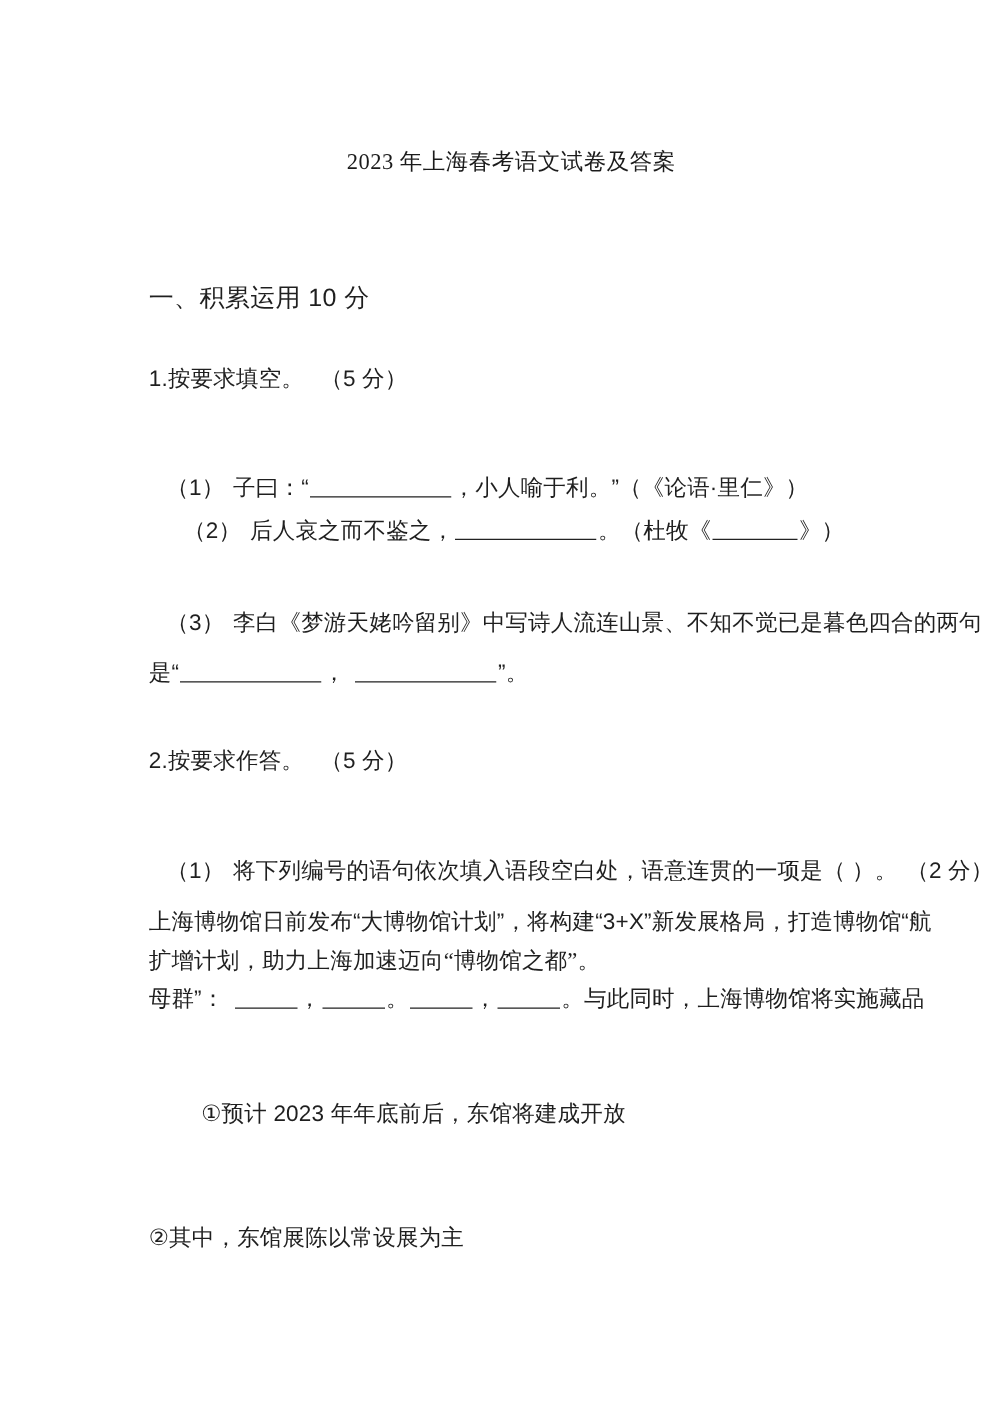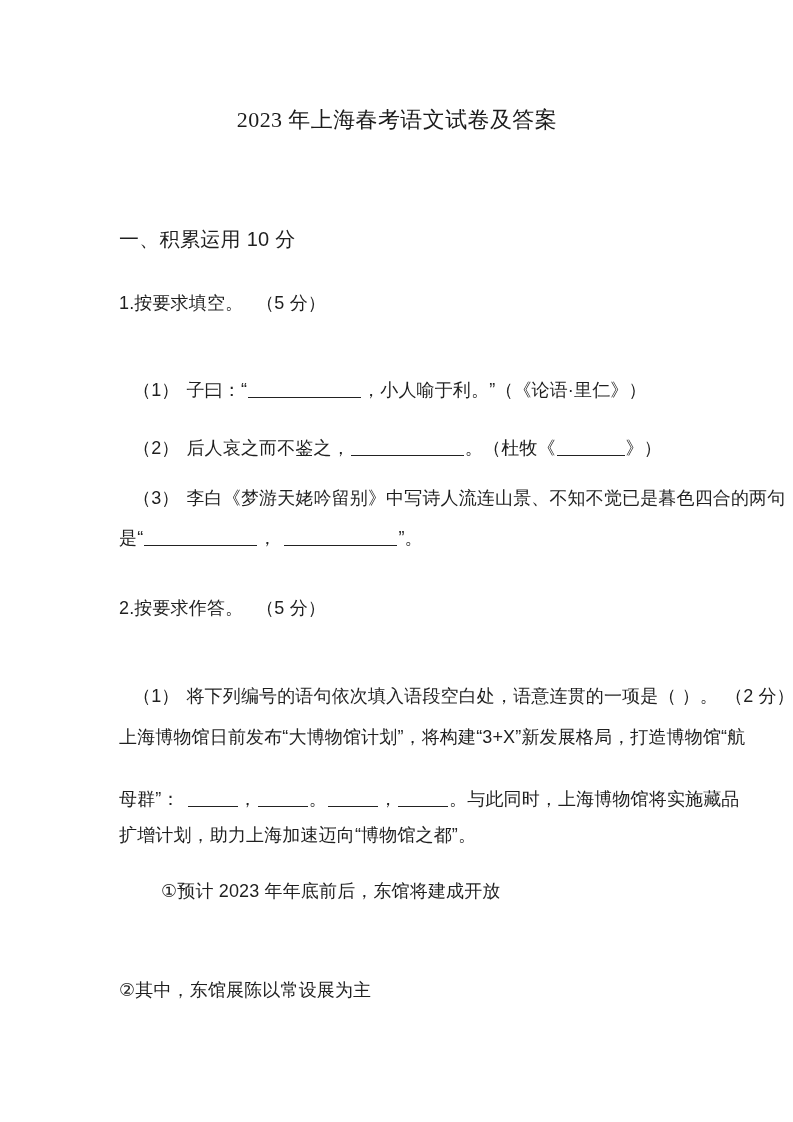--- a/index.html
+++ b/index.html
@@ -27,25 +27,25 @@
   .content {
     position: absolute;
     left: 119px;
     top: 0;
     width: 556px;
   }
 
   
   .doc-title {
     font-family: "Liberation Serif", "DejaVu Serif", serif;
-    font-size: 22px;
+    font-size: 18px;
     font-weight: normal;
     text-align: center;
     color: #1b1b1b;
-    margin: 0;
+    margin: 12px;
     padding: 0;
     position: absolute;
     left: 0;
     top: 105px;
     width: 556px;
     letter-spacing: 0.4px;
     white-space: nowrap;
   }
 
   
@@ -93,21 +93,21 @@
     <div class="para section-head nowrap" style="top:228px;">一、积累运用 10 分</div>
 
     <div class="para nowrap" style="top:292px;">
       <span>1.按要求填空。</span><span class="sp-wide"></span><span>（5 分）</span>
     </div>
 
     <div class="para nowrap indent-1" style="top:356px;margin-top:23px;">
       <span>（1）</span><span class="sp"></span><span>子曰：“</span><span class="blank blank-lg"></span><span>，小人喻于利。”（《论语·里仁》）</span>
     </div>
 
-    <div class="para nowrap indent-1" style="top:437px;">
+    <div class="para nowrap indent-1" style="top:413px;text-align:center;">
       <span>（2）</span><span class="sp"></span><span>后人哀之而不鉴之，</span><span class="blank blank-lg"></span><span>。（杜牧《</span><span class="blank blank-md"></span><span>》）</span>
     </div>
 
     <div class="para nowrap indent-1" style="top:487px;">
       <span>（3）</span><span class="sp"></span><span>李白《梦游天姥吟留别》中写诗人流连山景、不知不觉已是暮色四合的两句</span>
     </div>
 
     <div class="para nowrap" style="top:527px;">
       <span>是“</span><span class="blank blank-lg"></span><span>，</span><span class="sp"></span><span class="blank blank-lg"></span><span>”。</span>
     </div>
@@ -119,20 +119,20 @@
     <div class="para nowrap indent-1" style="top:662px;margin-top:23px;">
       <span>（1）</span><span class="sp"></span><span>将下列编号的语句依次填入语段空白处，语意连贯的一项是（  ）。</span><span class="sp"></span><span>（2 分）</span>
     </div>
 
     <div class="para nowrap" style="top:726px;">上海博物馆日前发布“大博物馆计划”，将构建“3+X”新发展格局，打造博物馆“航</div>
 
     <div class="para nowrap" style="top:760px;margin-top:28px;">
       <span>母群”：</span><span class="sp"></span><span class="blank blank-xs"></span><span>，</span><span class="blank blank-xs"></span><span>。</span><span class="blank blank-xs"></span><span>，</span><span class="blank blank-xs"></span><span>。与此同时，上海博物馆将实施藏品</span>
     </div>
 
-    <div class="para nowrap" style="top:824px;">扩增计划，助力上海加速迈向“博物馆之都”。</div>
+    <div class="para nowrap" style="top:757px;font-family:Liberation Serif, serif;">扩增计划，助力上海加速迈向“博物馆之都”。</div>
 
     <div class="para nowrap" style="top:880px;margin-left:42px;">①预计 2023 年年底前后，东馆将建成开放</div>
 
     <div class="para nowrap" style="top:943px;margin-top:36px;">②其中，东馆展陈以常设展为主</div>
 
   </div>
 </div>
 
 </body></html>

